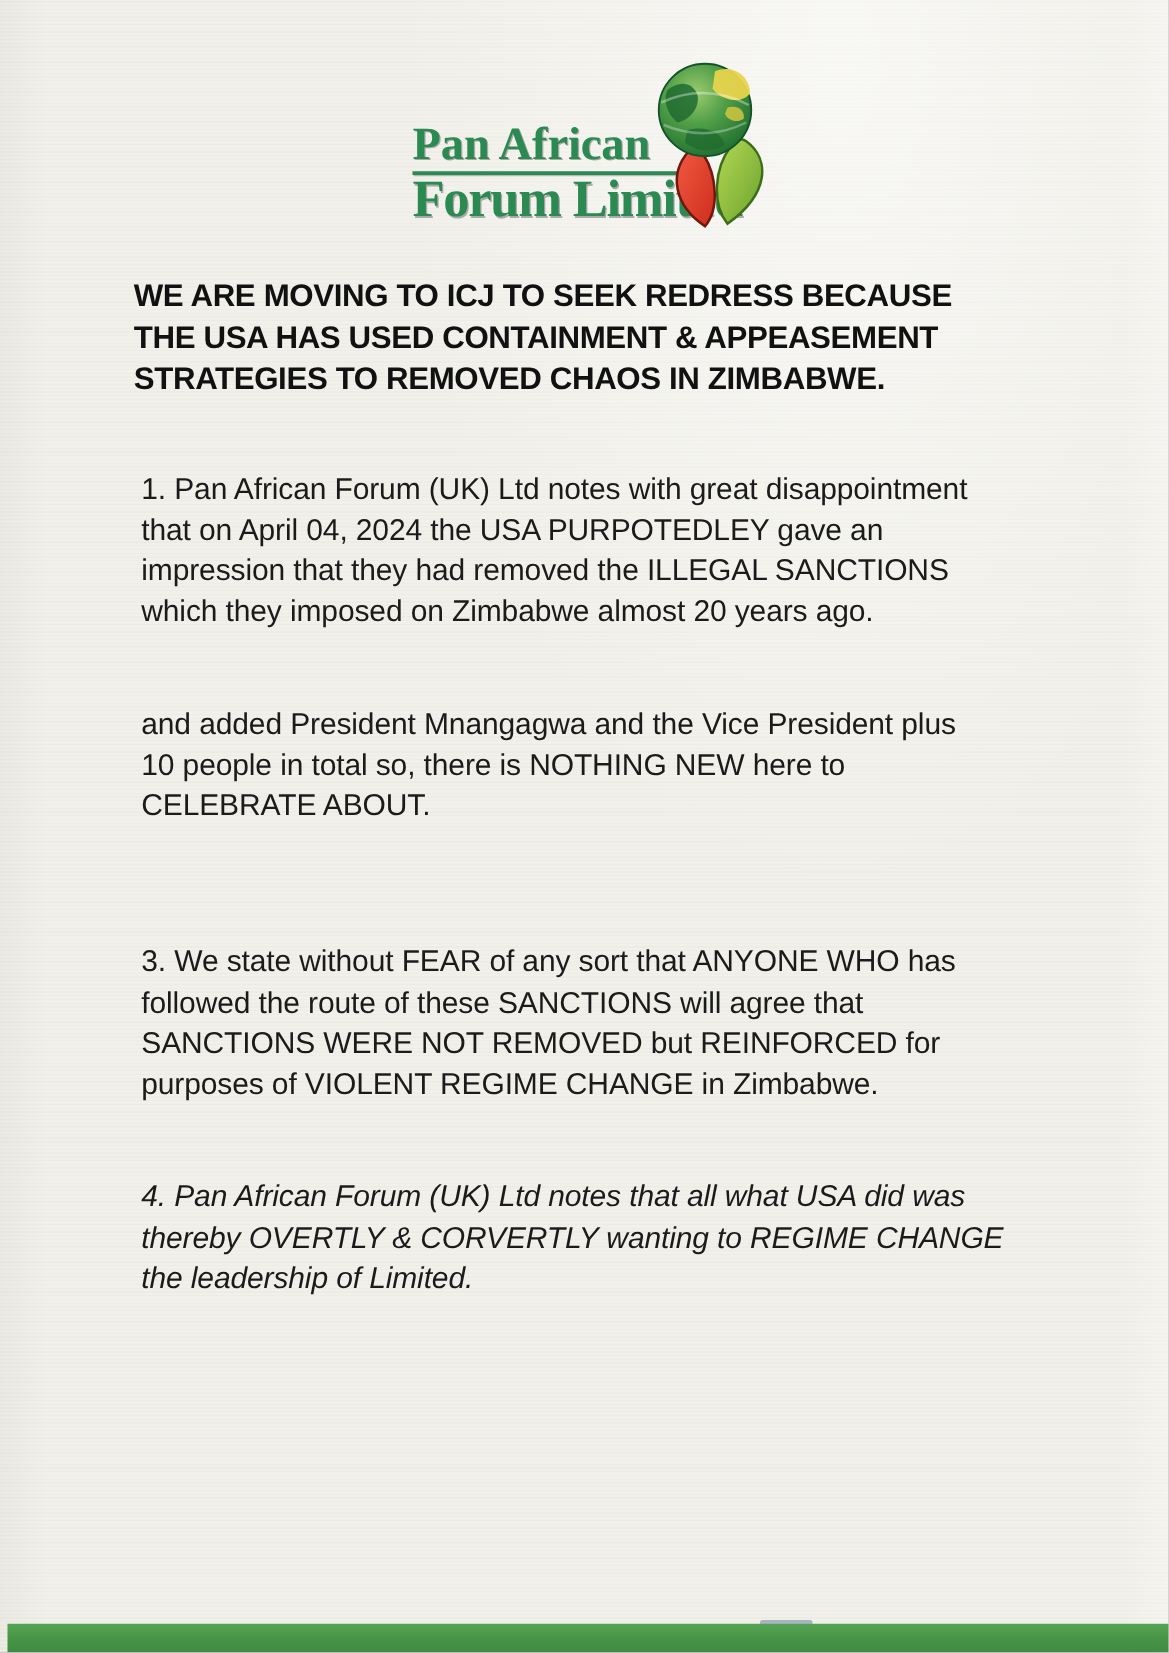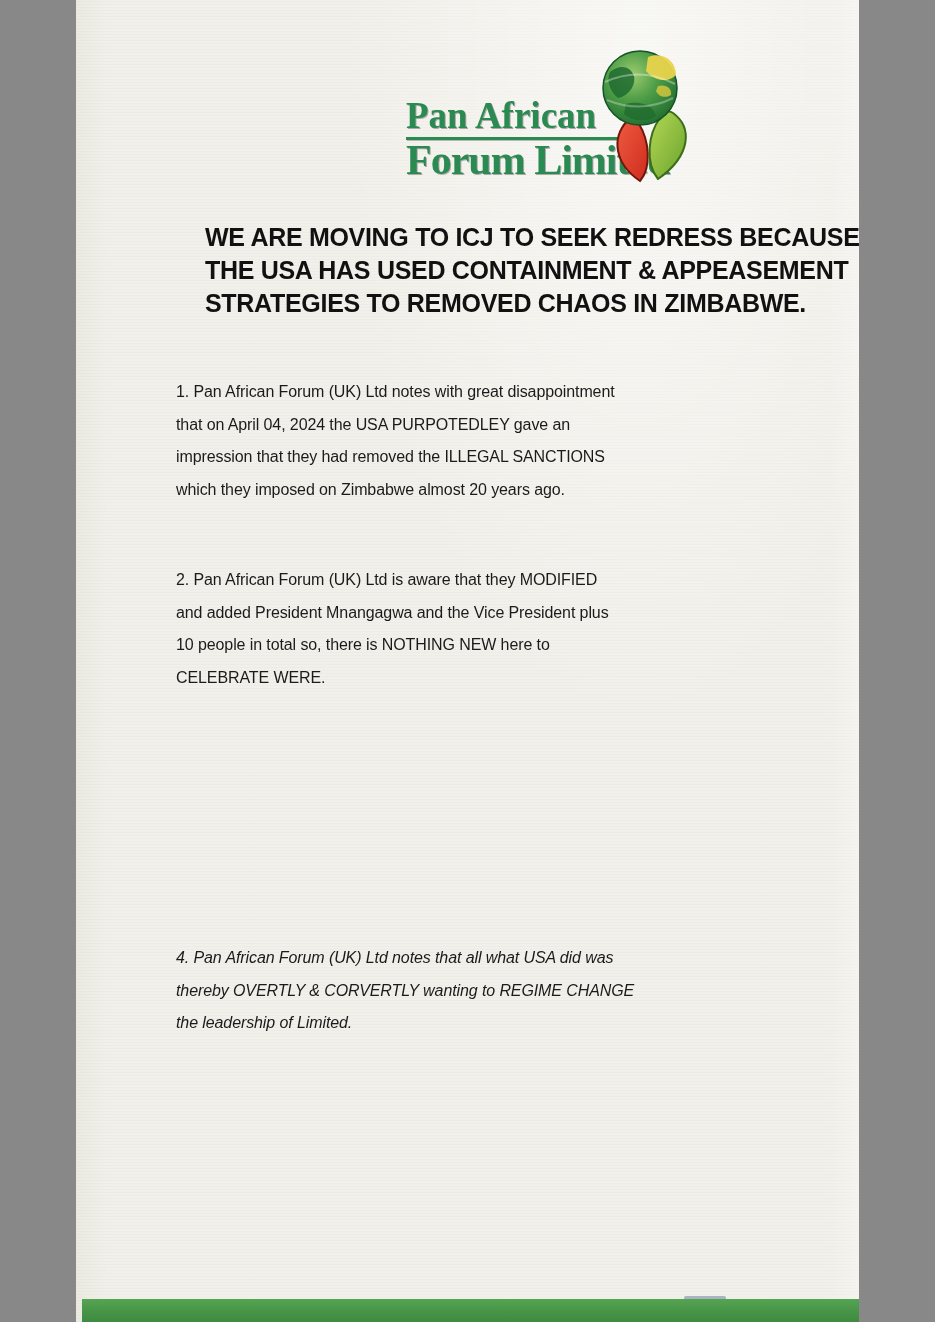--- a/index.html
+++ b/index.html
@@ -1,20 +1,20 @@
 <!DOCTYPE html>
 <html><head>
 <meta charset="utf-8">
 <style>
   html, body { margin: 0; padding: 0; }
   body { background: #888; font-family: "Liberation Sans", sans-serif; }
 
   .page {
     position: relative;
-    width: 783px;
+    width: 935px;
     height: 1322px;
     margin: 0 auto;
     overflow: hidden;
     color: #1a1a1a;
     background:
       radial-gradient(ellipse at 72% 4%, rgba(255,255,255,0.55) 0%, rgba(255,255,255,0) 38%),
       linear-gradient(90deg, rgba(120,110,90,0.05) 0%, rgba(0,0,0,0) 4%, rgba(0,0,0,0) 96%, rgba(255,255,255,0.3) 100%),
       repeating-linear-gradient(0deg, rgba(150,140,120,0.045) 0px, rgba(150,140,120,0.045) 1px, rgba(0,0,0,0) 1px, rgba(0,0,0,0) 3px),
       #f1f0ea;
   }
@@ -53,34 +53,34 @@
     position: absolute;
     left: 520px;
     top: 42px;
     width: 104px;
     height: 148px;
   }
 
   
   .heading {
     position: absolute;
-    left: 129px;
+    left: 107px;
     top: 221px;
     font-weight: bold;
     font-size: 25px;
     letter-spacing: -0.3px;
     color: #111;
   }
   .heading .line { line-height: 33px; white-space: nowrap; }
 
   
   .para {
     position: absolute;
-    left: 100px;
-    font-size: 16px;
+    left: 113px;
+    font-size: 24px;
     letter-spacing: -0.1px;
     color: #1b1b1b;
   }
   .para .line { line-height: 32.5px; white-space: nowrap; }
   .para-1 { top: 376px; }
   .para-2 { top: 564px; }
   .para-3 { top: 754px; }
   .para-4 { top: 942px; font-style: italic; }
   .para-5 { top: 1131px; }
 
@@ -155,26 +155,31 @@
   </div>
 
   <div class="para para-1">
     <div class="line">1. Pan African Forum (UK) Ltd notes with great disappointment</div>
     <div class="line">that on April 04, 2024 the USA PURPOTEDLEY gave an</div>
     <div class="line">impression that they had removed the ILLEGAL SANCTIONS</div>
     <div class="line">which they imposed on Zimbabwe almost 20 years ago.</div>
   </div>
 
   <div class="para para-2">
-    <div class="line">2. Pan African Forum (UK) Ltd is aware that they MODIFIED</div>
     <div class="line">and added President Mnangagwa and the Vice President plus</div>
     <div class="line">10 people in total so, there is NOTHING NEW here to</div>
-    <div class="line">CELEBRATE WERE.</div>
+    <div class="line">CELEBRATE ABOUT.</div>
   </div>
 
+  <div class="para para-3">
+    <div class="line">3. We state without FEAR of any sort that ANYONE WHO has</div>
+    <div class="line">followed the route of these SANCTIONS will agree that</div>
+    <div class="line">SANCTIONS WERE NOT REMOVED but REINFORCED for</div>
+    <div class="line">purposes of VIOLENT REGIME CHANGE in Zimbabwe.</div>
+  </div>
 
   <div class="para para-4">
     <div class="line">4. Pan African Forum (UK) Ltd notes that all what USA did was</div>
     <div class="line">thereby OVERTLY &amp; CORVERTLY wanting to REGIME CHANGE</div>
     <div class="line">the leadership of Limited.</div>
   </div>
 
 
   <div class="scan-smudge"></div>
   <div class="footer-bar"></div>

